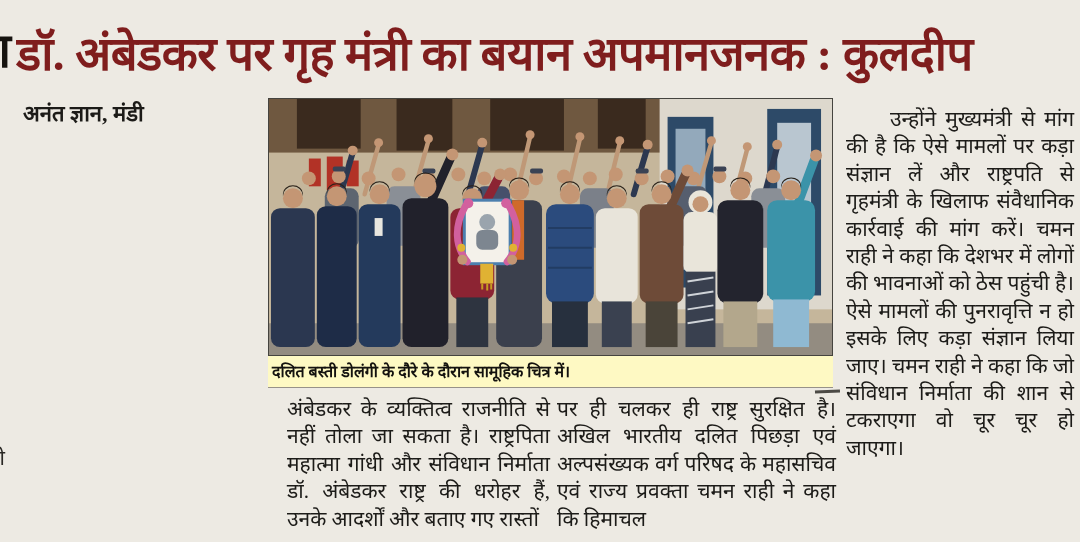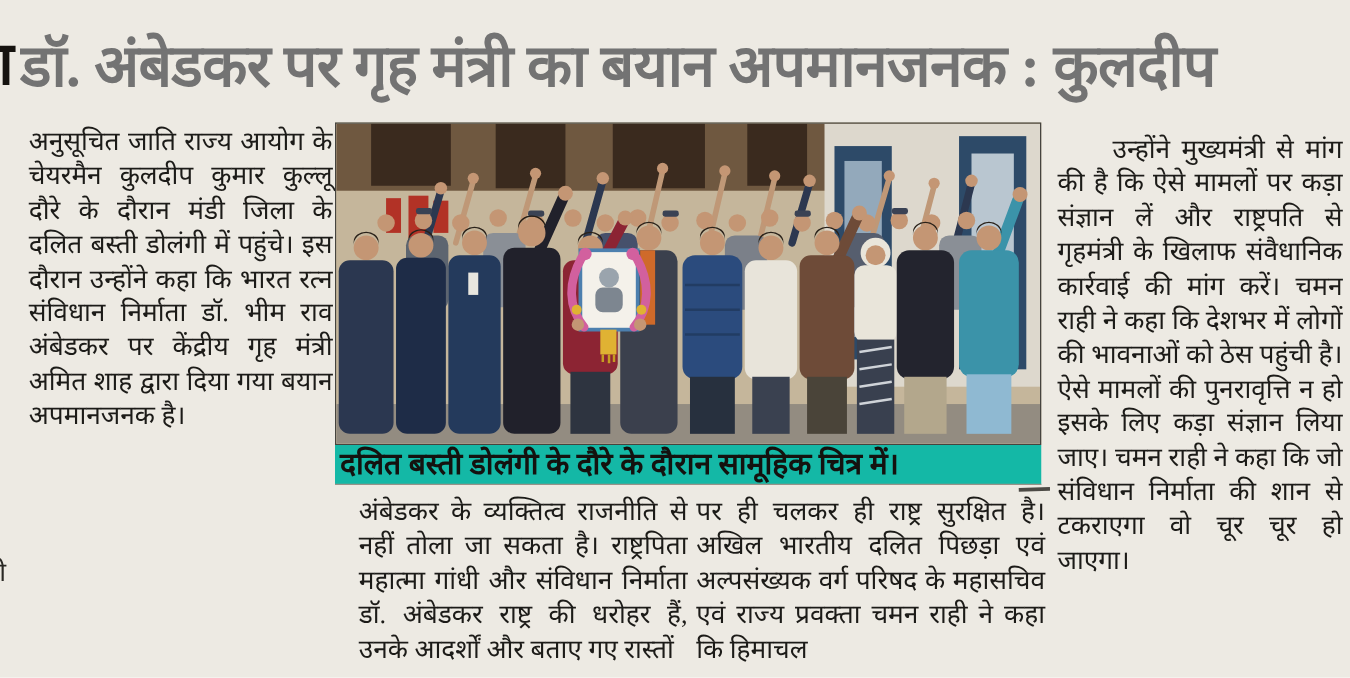--- a/index.html
+++ b/index.html
@@ -8,42 +8,42 @@
     width:1080px;height:542px;
     background:#edeae3;
     overflow:hidden;
     font-family:"Liberation Serif","DejaVu Serif",serif;
     color:#1c1b18;
   }
   
   .headline{
     position:absolute;left:16px;top:10px;width:1060px;height:92px;
     margin:0;font-size:47px;line-height:88px;font-weight:bold;
-    color:#737373;white-space:nowrap;overflow:hidden;
+    color:#7f1d1d;white-space:nowrap;overflow:hidden;
     letter-spacing:-0.5px;
   }
   
   .edge-big{position:absolute;left:0;top:16px;width:13px;height:70px;overflow:hidden;}
   .edge-big span{display:block;margin-left:-30px;font-size:48px;font-weight:bold;color:#16130f;}
   .edge-strip{position:absolute;left:0;top:142px;width:14px;height:392px;overflow:hidden;}
   .edge-strip span{display:block;height:27.4px;margin-left:-13px;font-size:21px;color:#2a2824;}
   
   .col{position:absolute;font-size:21px;line-height:27.4px;text-align:justify;}
   .col p{margin:0;}
   .col p.indent{text-indent:2.1em;}
   .left-col{left:23px;top:100px;width:243px;}
   .right-col{left:846px;top:106px;width:228px;}
   .col2{left:287px;top:396px;width:263px;}
   .col3{left:557px;top:396px;width:279px;}
   .byline{font-weight:bold;font-size:22px;margin:0 0 6px 0;text-align:left;}
   
   .photo-block{position:absolute;left:268px;top:98px;width:565px;margin:0;}
   .photo-frame{display:block;width:565px;height:258px;border:1px solid #45443f;box-sizing:border-box;background:#c5b69b;}
   .photo-caption{
-    display:block;background:#14b8a6;font-weight:bold;font-size:24px;
+    display:block;background:#fef9c3;font-weight:bold;font-size:16px;
     line-height:30px;padding:1px 0 0 4px;color:#14120f;
     border-bottom:1px solid #979289;
   }
   .stray-dash{position:absolute;left:815px;top:390px;width:25px;height:3px;background:#4c4a45;transform:rotate(-2deg);}
 </style>
 </head>
 <body>
 
 <div class="page">
 
@@ -63,21 +63,21 @@
       <span>ग</span>
       <span>ने</span>
       <span>न</span>
       <span>न</span>
       <span>न</span>
       <span>ी</span>
       <span>े</span>
     </div>
 
   <div class="col left-col">
-    <p>अनुसूचित जाति राज्य आयोग के चेयरमैन कुलदीप कुमार कुल्लू दौरे के दौरान मंडी जिला के दलित बस्ती डोलंगी में पहुंचे। इस दौरान उन्होंने कहा कि भारत रत्न संविधान निर्माता डॉ. भीम राव अंबेडकर पर केंद्रीय गृह मंत्री अमित शाह द्वारा दिया गया बयान अपमानजनक है।</p>
+    <p class="byline">अनंत ज्ञान, मंडी</p>
   </div>
 
   <figure class="photo-block">
     <svg class="photo-frame" viewBox="0 0 565 258" xmlns="http://www.w3.org/2000/svg" preserveAspectRatio="none">
 
       <rect width="565" height="258" fill="#c5b69b"></rect>
       <rect width="565" height="54" fill="#6f5840"></rect>
       <g fill="#3a2a1e">
         <rect x="28" y="0" width="64" height="50"></rect>
         <rect x="128" y="0" width="56" height="52"></rect>

